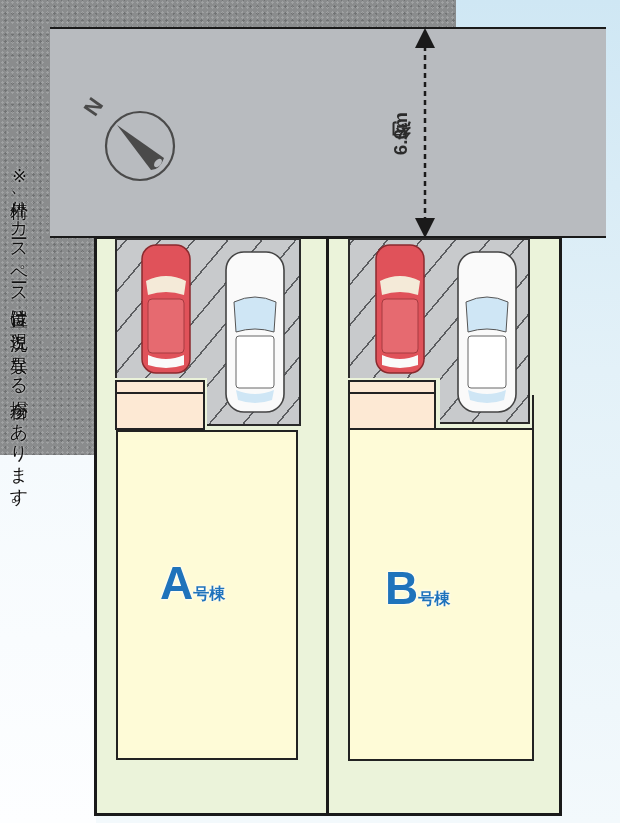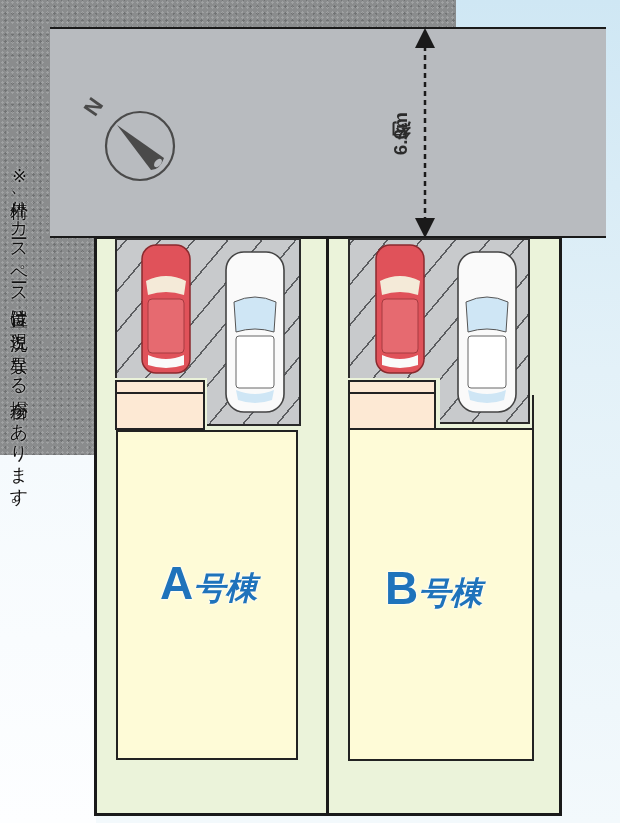--- a/index.html
+++ b/index.html
@@ -18,21 +18,21 @@
   .lot { background:#ebf3da; border:3px solid #1a1a1a; }
   .parking { background-color:#c8cacc;
     background-image:repeating-linear-gradient(-50deg, transparent 0 16px, #5b5d60 16px 17.5px, transparent 17.5px 26px);
     border:2px solid #2a2a2a; }
   .porch { background:#fde9d4; border:2px solid #222; }
   .porch-line { height:2px; background:#222; }
   .house { background:#fefbd7; border:2px solid #222; }
   .bldg-label { display:flex; align-items:baseline; color:#1f73bb; font-weight:bold;
     font-family:"Liberation Sans", sans-serif; text-shadow:0 0 3px #fff,0 0 3px #fff; }
   .bldg-letter { font-size:46px; line-height:1; }
-  .bldg-suffix { font-size:32px;font-style:italic; }
+  .bldg-suffix { font-size:16px; }
   .note { left:8px; top:165px; width:22px; writing-mode:vertical-rl; font-size:18px;
     line-height:22px; color:#111; letter-spacing:1px;
     font-family:"DejaVu Sans", sans-serif; text-shadow:0 0 2px #fff; }
   .dim-text { font-size:19px; color:#2b2b2b; font-family:"Liberation Sans", sans-serif;
     writing-mode:vertical-rl; transform:rotate(180deg); font-weight:bold; }
 </style>
 </head>
 <body>
 
 <div class="abs asphalt"></div>

